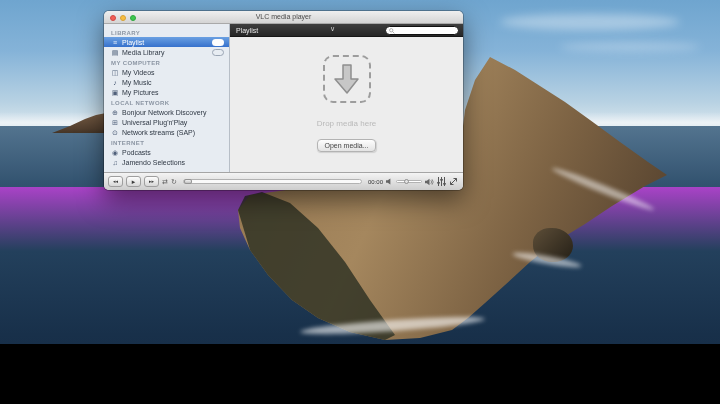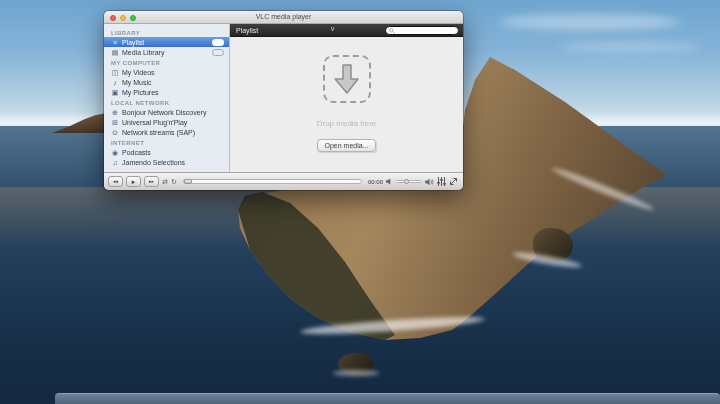--- a/index.html
+++ b/index.html
@@ -1,17 +1,17 @@
 <!DOCTYPE html>
 <html><head>
 <meta charset="utf-8">
 <style>
   html,body{margin:0;padding:0;background:#000;}
   *{box-sizing:border-box;font-family:"Liberation Sans", sans-serif;}
-  #desktop{position:relative;width:720px;height:404px;overflow:hidden;background:#737373;}
+  #desktop{position:relative;width:720px;height:344px;overflow:hidden;background:#d946ef;}
 
   
   .sky{position:absolute;left:0;top:0;width:720px;height:128px;
     background:linear-gradient(to bottom,#6fa5cf 0%,#85b3d8 40%,#b8d2e3 80%,#dde8ee 100%);}
   .cloud{position:absolute;background:#fff;border-radius:50%;filter:blur(4px);}
   .haze{position:absolute;left:0;top:112px;width:720px;height:18px;
     background:linear-gradient(to bottom,rgba(255,255,255,0),rgba(255,255,255,.55) 60%,rgba(255,255,255,0));}
   .ocean{position:absolute;left:0;top:126px;width:720px;height:278px;
     background:linear-gradient(to bottom,#53748f 0%,#31516e 22%,#20395442 0,#23405c 45%,#18304a 75%,#142841 100%);}
   .headland-left{position:absolute;left:40px;top:110px;width:70px;height:26px;

